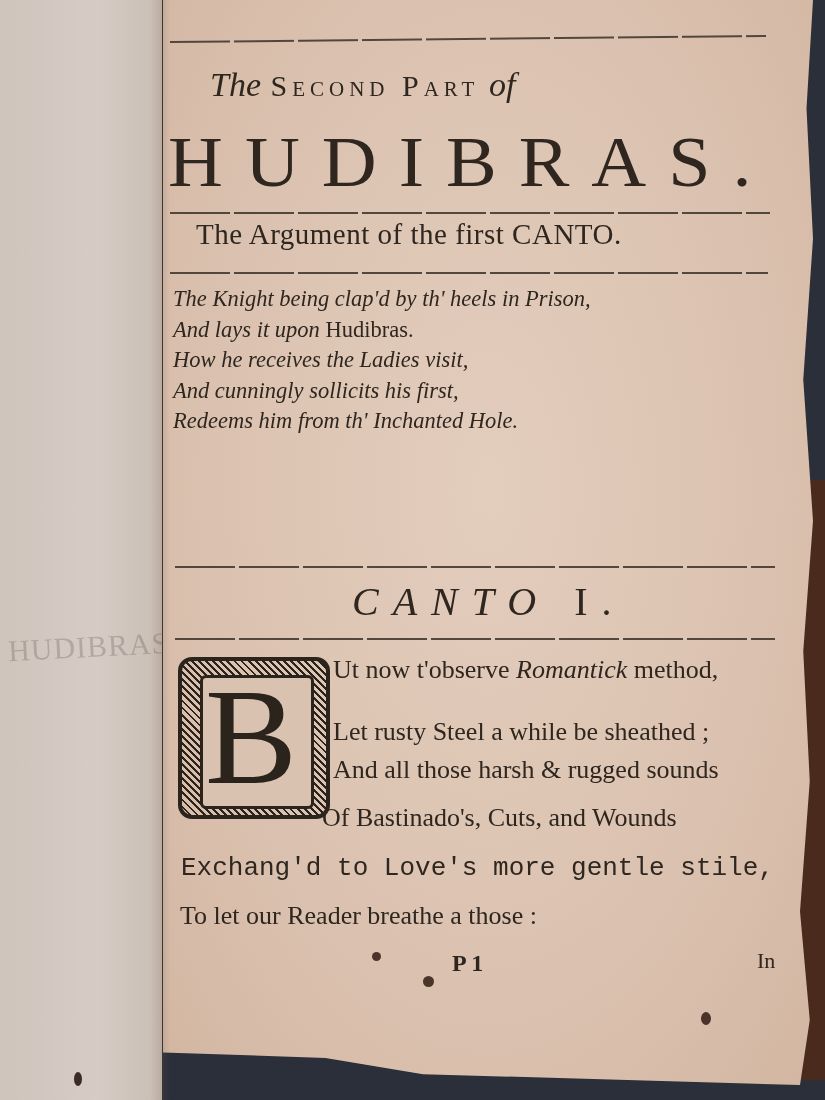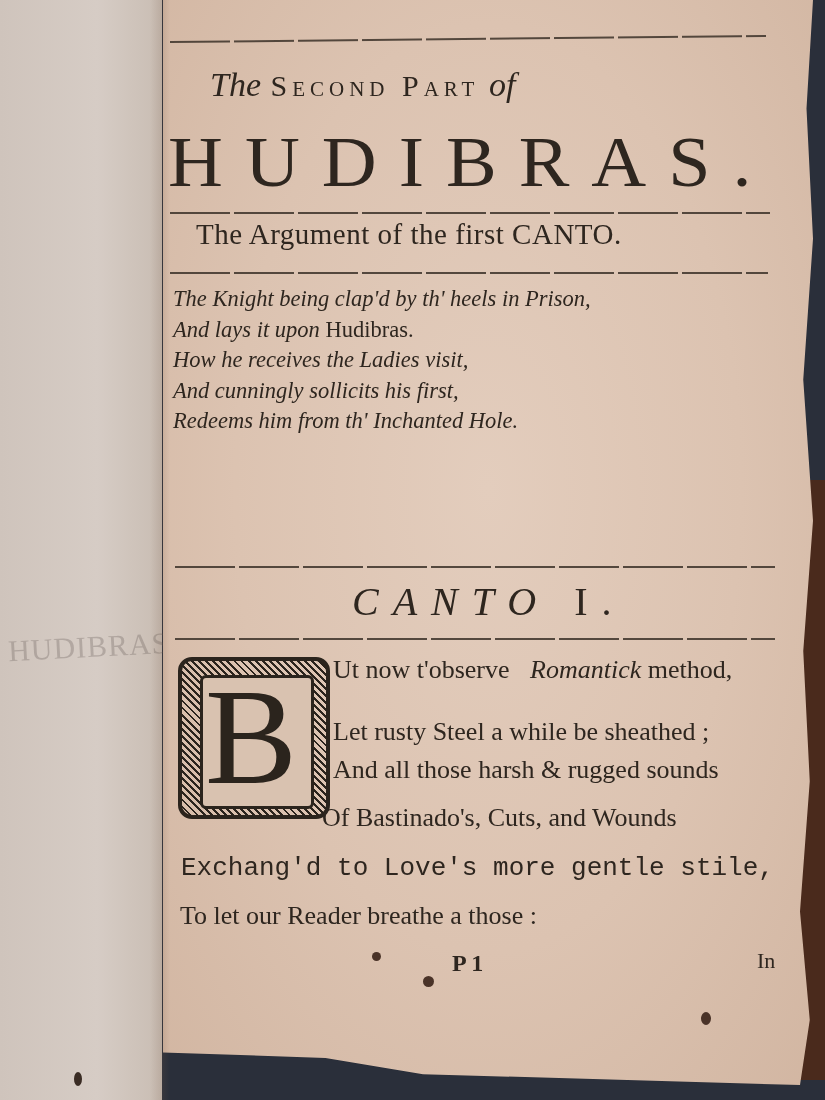--- a/index.html
+++ b/index.html
@@ -60,21 +60,21 @@
     .drop-cap .inner {
       position: absolute; left: 18px; top: 14px; width: 108px; height: 128px;
       background: #d9c2b0; border: 3px solid #2b241d; border-radius: 6px;
     }
     .drop-cap .letter {
       position: absolute; left: 2px; top: -10px; font-size: 138px; line-height: 1; color: #2b241d;
       font-family: "Liberation Serif", serif;
     }
     .poem { position: absolute; left: 178px; top: 655px; }
     .poem .line { font-size: 26px; color: #2e261f; white-space: nowrap; position: absolute; }
-    .poem .it { font-style: italic; margin-left: 14px; }
+    .poem .it { font-style: italic; }
     .signature { top: 950px; left: 452px; font-size: 24px; font-weight: bold; }
     .catchword { top: 948px; left: 757px; font-size: 22px; text-align: center; }
     .hole { position: absolute; border-radius: 50%; background: #4a3328; }
   </style>
 </head>
 <body>
 
 <div class="left-page">
   <div class="ghost">HUDIBRAS</div>
   <div class="hole"></div>

